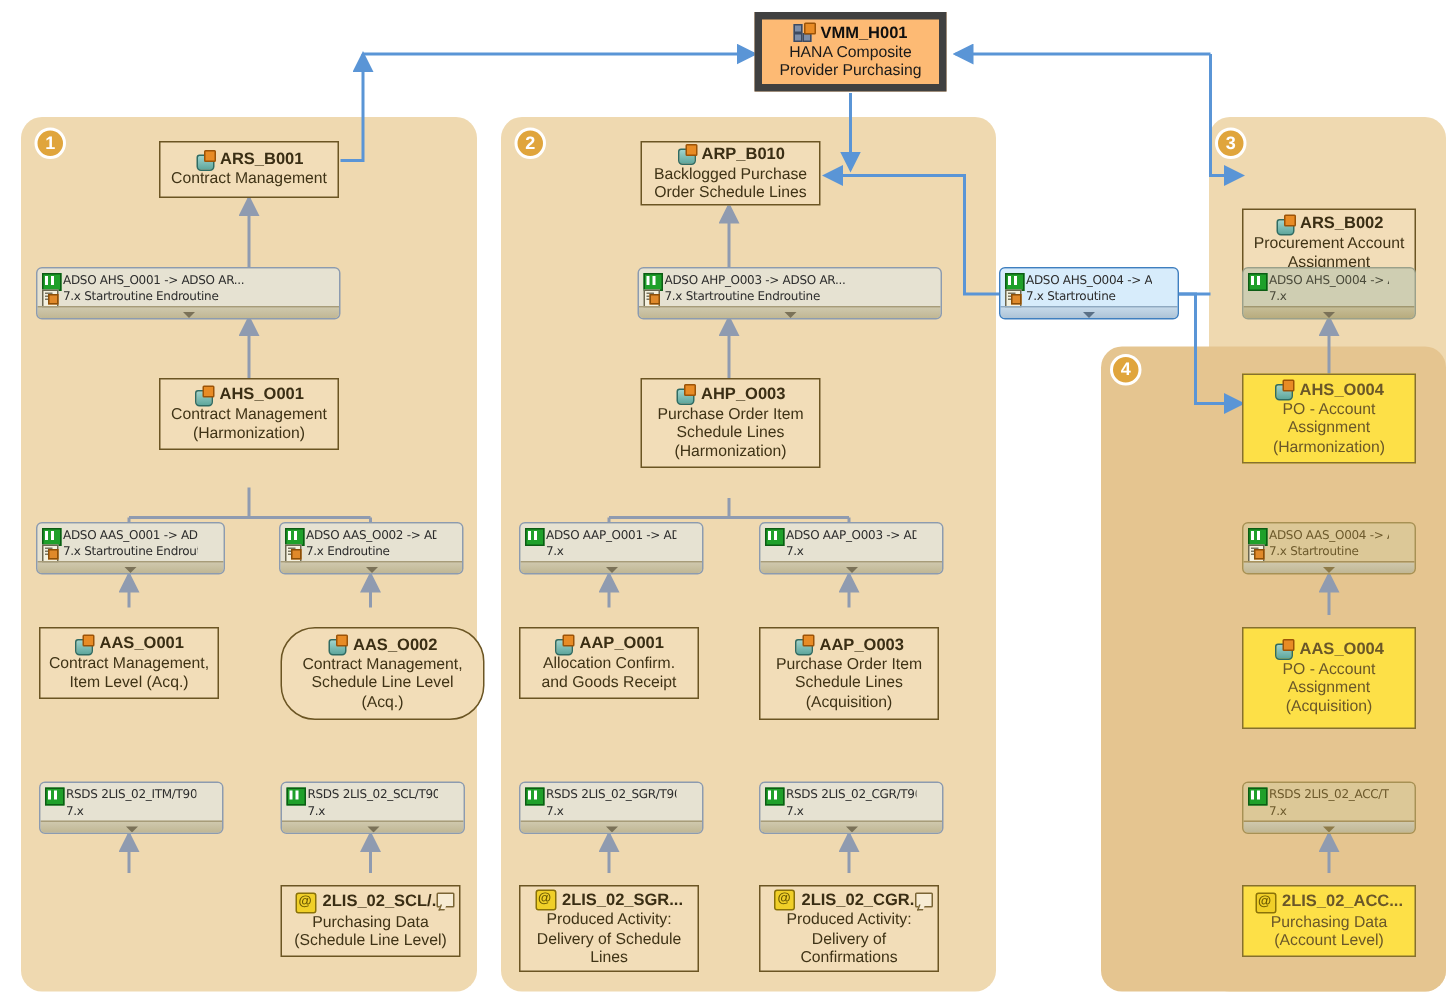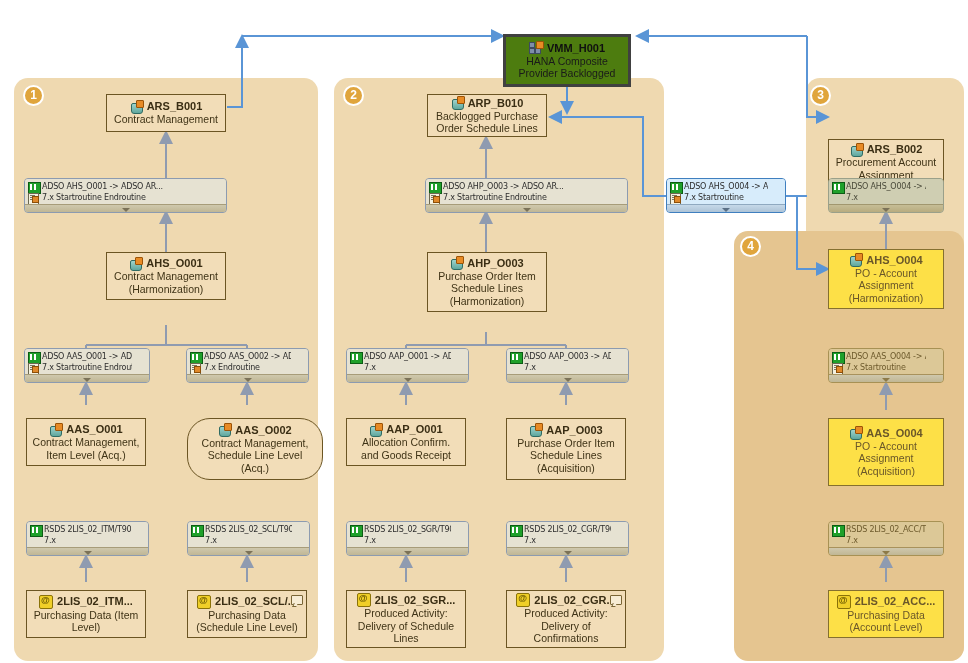--- a/index.html
+++ b/index.html
@@ -33,21 +33,21 @@
   #wires{position:absolute;left:0;top:0;width:968px;height:663px;z-index:5;}
 
   
   .node{
     position:absolute;box-sizing:border-box;
     border:1px solid #6b5523;background:#f2ddb8;
     z-index:20;
     display:flex;flex-direction:column;align-items:center;justify-content:center;
     padding:3px 4px;
   }
-  .node.white{background:#4d7c0f;border:3px solid #404040;margin-top:26px;}
+  .node.white{background:#fdba74;border:5px solid #404040;}
   .node.dim{background:#fde047;border-color:#85702f;color:#6d5a2c;}
   .node .hdr{
     display:flex;align-items:center;justify-content:center;gap:4px;
     font-size:11px;font-weight:bold;color:#3a2e14;white-space:nowrap;
     line-height:13px;
   }
   .node.dim .hdr{color:#6a5729;}
   .node .desc{
     font-size:10.5px;line-height:12.5px;text-align:center;color:#3f3316;
     white-space:pre-line;
@@ -208,21 +208,21 @@
     <div class="hdr">
       <span class="ico ico-cp">
           <i class="b b1"></i>
           <i class="b b2"></i>
           <i class="b b3"></i>
           <i class="tag"></i>
         </span>
       <span>VMM_H001</span>
     </div>
     <div class="desc">HANA Composite
-Provider Backlogged</div>
+Provider Purchasing</div>
   </div>
 
   <div class="node" style="left:106px;top:94px;width:120px;height:38px;">
     <div class="hdr">
       <span class="ico ico-adso">
           <i class="cyl"></i>
           <i class="tag"></i>
         </span>
       <span>ARS_B001</span>
     </div>
@@ -377,28 +377,20 @@
       <div class="row">
         <span style="width:11px;flex:0 0 auto;"></span>
         <span class="t">7.x</span>
       </div>
     </div>
     <div class="foot">
         <i class="caret"></i>
       </div>
   </div>
 
-  <div class="node" style="left:26px;top:590px;width:120px;height:48px;">
-    <div class="hdr">
-      <span class="ico ico-ds"></span>
-      <span>2LIS_02_ITM...</span>
-    </div>
-    <div class="desc">Purchasing Data (Item
-Level)</div>
-  </div>
 
   <div class="node" style="left:187px;top:590px;width:120px;height:48px;">
     <div class="note-ico"></div>
     <div class="hdr">
       <span class="ico ico-ds"></span>
       <span>2LIS_02_SCL/...</span>
     </div>
     <div class="desc">Purchasing Data
 (Schedule Line Level)</div>
   </div>

